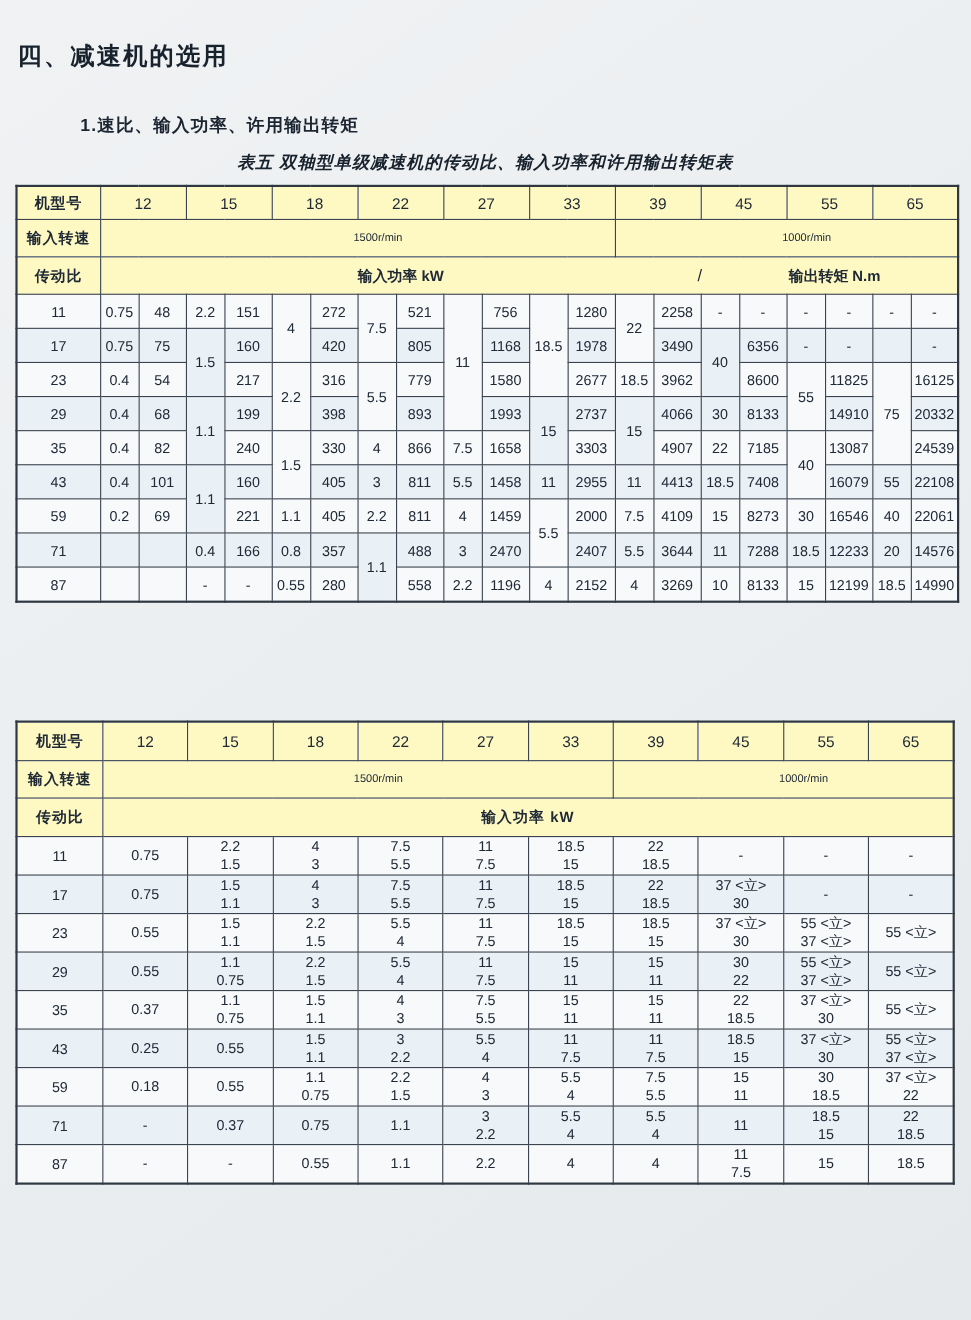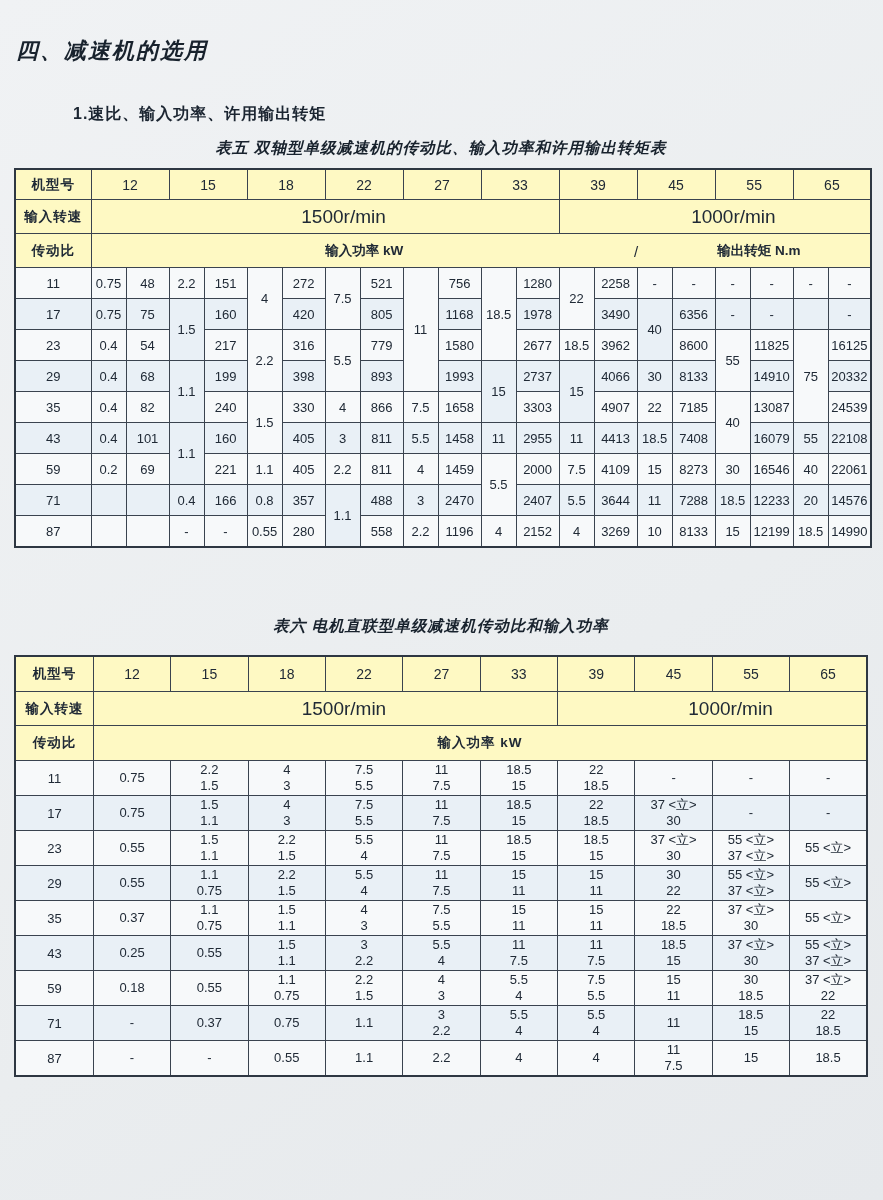--- a/index.html
+++ b/index.html
@@ -5,21 +5,21 @@
   html,body{margin:0;padding:0;}
   body{
     width:883px;height:1200px;position:relative;
     background:#eceef0;
     font-family:"Liberation Sans","DejaVu Sans",sans-serif;
     color:#1c2531;
   }
   .page{position:absolute;inset:0;background:linear-gradient(145deg,#f0f2f4 0%,#eaedef 60%,#e6e9ec 100%);}
   .section-title{
     position:absolute;left:16px;top:36px;margin:0;
-    font-size:22px;font-weight:700;letter-spacing:2px;color:#18222d;font-style:italic;
+    font-size:22px;font-weight:700;letter-spacing:2px;color:#18222d;
   }
   .subsection-title{
     position:absolute;left:57px;top:88px;margin:16px;
     font-size:16px;font-weight:700;letter-spacing:1px;color:#1b2531;
   }
   .caption{
     position:absolute;left:14px;width:854px;text-align:center;
     font-size:15.5px;font-weight:700;letter-spacing:1px;color:#18222d;font-style:italic;
   }
   .c5{top:138px;}
@@ -31,21 +31,21 @@
   }
   #t5{top:168px;}
   #t6{top:655px;}
   td{
     border:1px solid #3a434f;text-align:center;vertical-align:middle;
     padding:0 1px;font-size:13px;color:#202a36;overflow:hidden;
   }
   tr.alt td{background:#e9f0f6;}
   td.lab{font-weight:700;font-size:13.5px;letter-spacing:1px;}
   td.hnum{font-size:14px;}
-  td.speed{font-size:19px;padding-left:38px;}
+  td.speed{font-size:10px;padding-left:38px;}
   #t5 thead tr.r1 td{height:29px;}
   #t5 thead tr.r2 td{height:33px;}
   #t5 thead tr.r3 td{height:33px;}
   #t5 tbody td{height:30px;}
   #t6 thead tr.r1 td{height:34px;}
   #t6 thead tr.r2 td{height:33px;}
   #t6 thead tr.r3 td{height:34px;}
   #t6 tbody td{height:34px;}
   #t6 tbody .l{line-height:16px;}
   .sp{position:relative;height:100%;}
@@ -299,21 +299,20 @@
           <td rowspan="1">10</td>
           <td rowspan="1">8133</td>
           <td rowspan="1">15</td>
           <td rowspan="1">12199</td>
           <td rowspan="1">18.5</td>
           <td rowspan="1">14990</td>
         </tr>
       </tbody>
   </table>
 
-  <div class="caption c6">表六  电机直联型单级减速机传动比和输入功率</div>
   <table id="t6">
     <colgroup>
       <col style="width:78px">
       <col style="width:77px">
         <col style="width:77px">
         <col style="width:77px">
         <col style="width:77px">
       <col style="width:77px">
         <col style="width:77px">
         <col style="width:77px">

